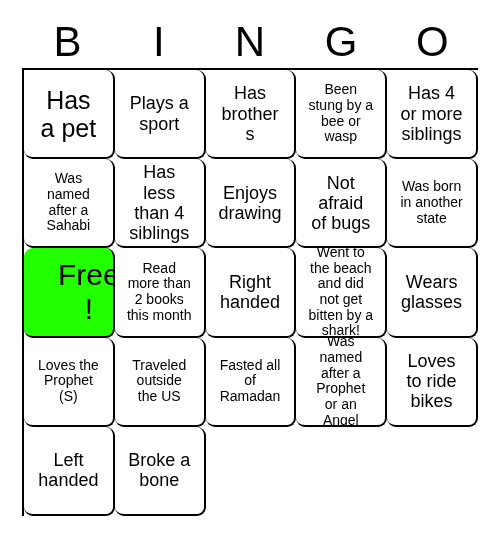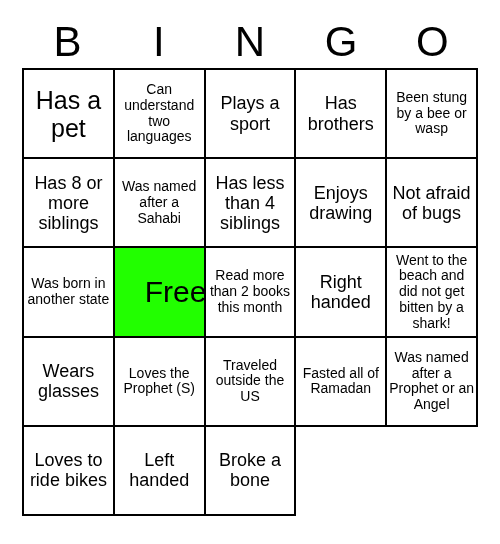--- a/index.html
+++ b/index.html
@@ -57,23 +57,24 @@
     background: #ffffff;
   }
   .bingo-cell {
     border-right: 2px solid #000000;
     border-bottom: 2px solid #000000;
     box-sizing: border-box;
     display: flex;
     align-items: center;
     justify-content: center;
     text-align: center;
-    padding: 2px 1px;
+    padding: 2px 12px;
     overflow: hidden;
     background: #ffffff;
+    border-radius: 9px;
   }
   .cell-text {
     display: block;
     width: 100%;
     line-height: 1.12;
     word-wrap: break-word;
     font-family: "Liberation Sans", sans-serif;
     color: #000000;
   }
   
@@ -100,34 +101,31 @@
     <span class="letter">I</span>
     <span class="letter">N</span>
     <span class="letter">G</span>
     <span class="letter">O</span>
   </div>
 
   <div class="bingo-grid" id="bingo-grid">
       <div class="bingo-cell fs-xl">
         <span class="cell-text">Has a pet</span>
       </div>
-      <div class="bingo-cell fs-sm">
-        <span class="cell-text">Can understand two languages</span>
-      </div>
       <div class="bingo-cell fs-lg">
         <span class="cell-text">Plays a sport</span>
       </div>
       <div class="bingo-cell fs-lg">
         <span class="cell-text">Has brothers</span>
       </div>
       <div class="bingo-cell fs-sm">
         <span class="cell-text">Been stung by a bee or wasp</span>
       </div>
       <div class="bingo-cell fs-lg">
-        <span class="cell-text">Has 8 or more siblings</span>
+        <span class="cell-text">Has 4 or more siblings</span>
       </div>
       <div class="bingo-cell fs-sm">
         <span class="cell-text">Was named after a Sahabi</span>
       </div>
       <div class="bingo-cell fs-lg">
         <span class="cell-text">Has less than 4 siblings</span>
       </div>
       <div class="bingo-cell fs-lg">
         <span class="cell-text">Enjoys drawing</span>
       </div>

